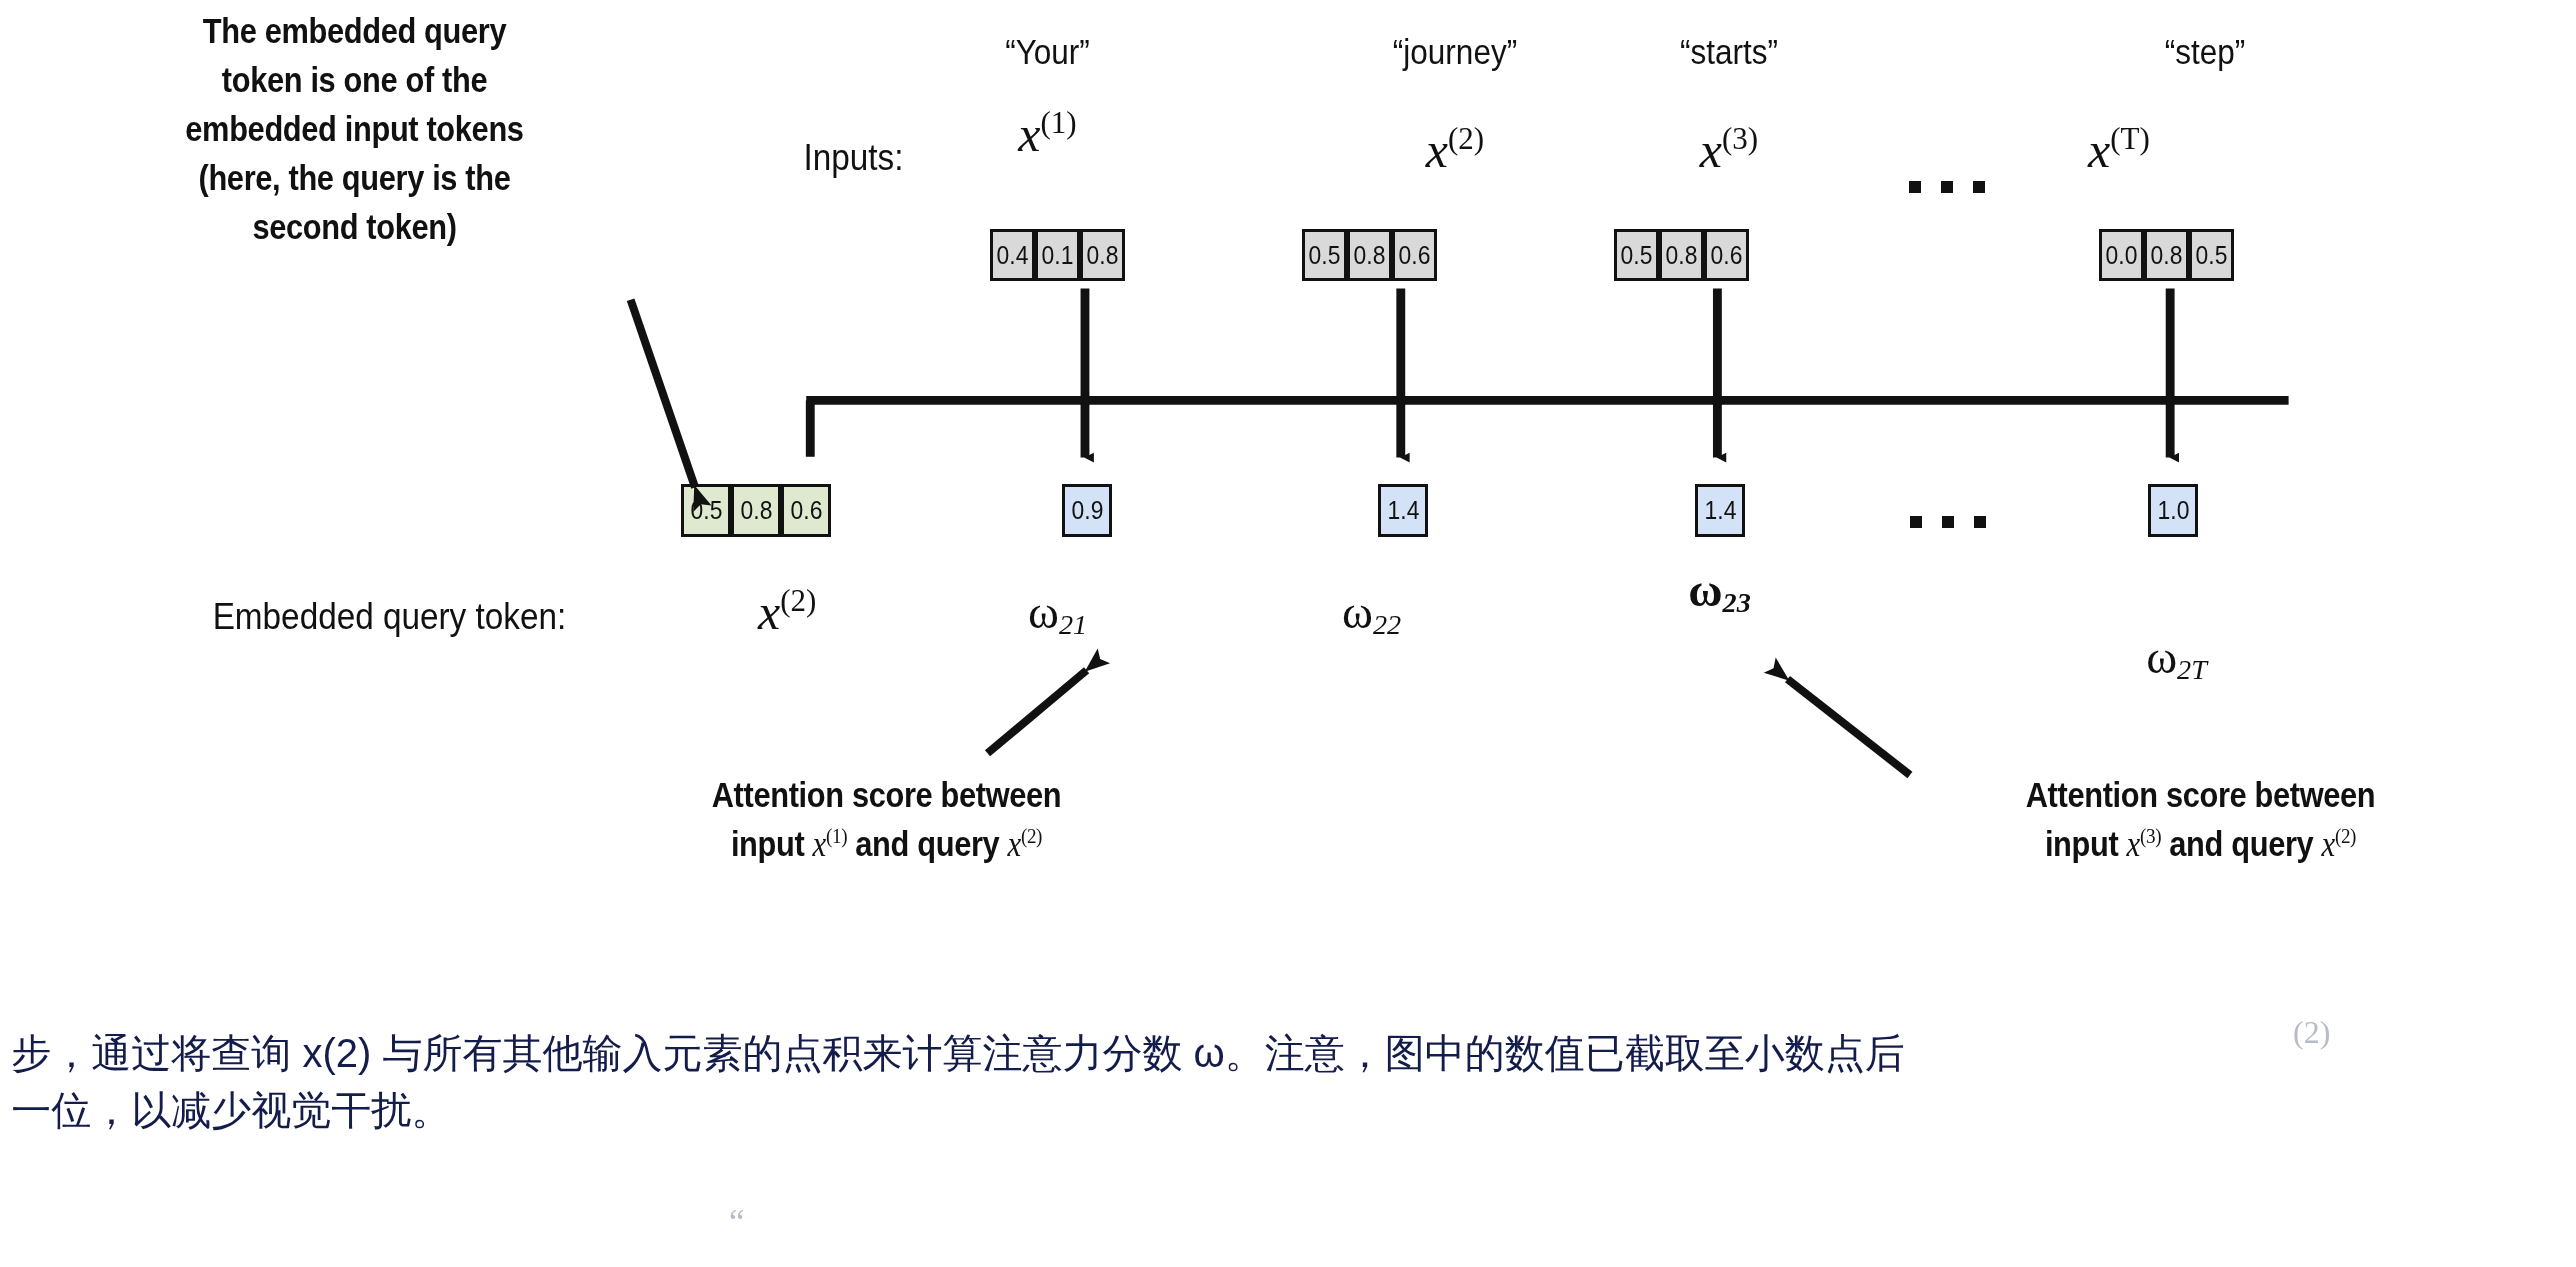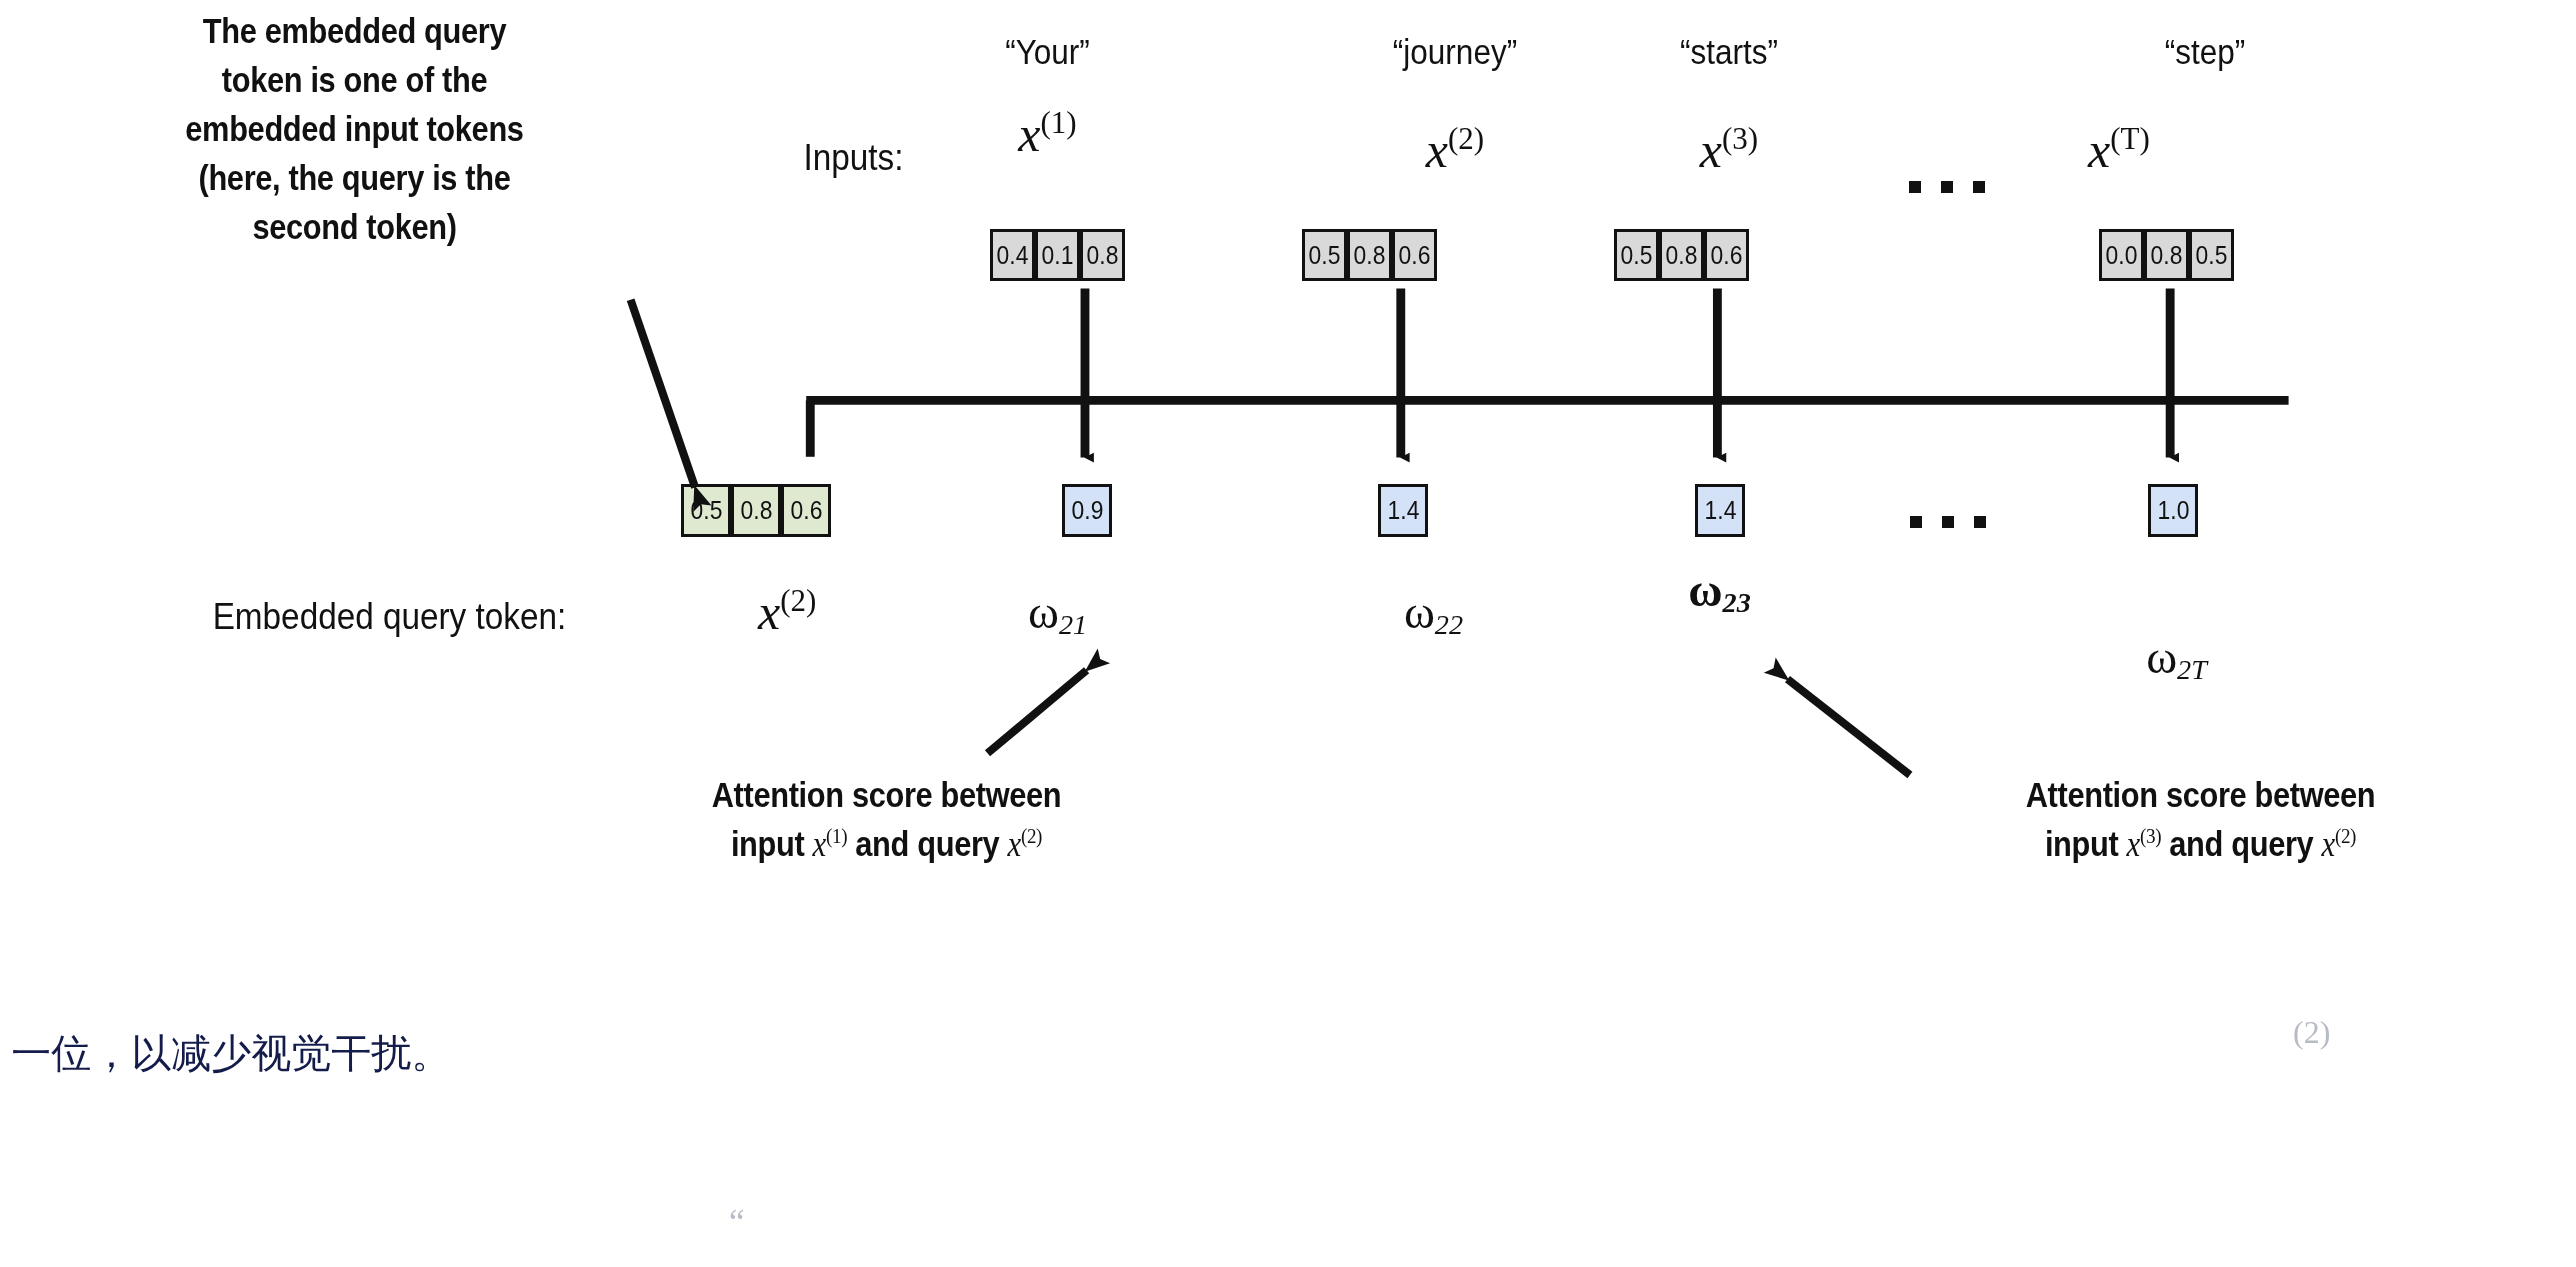--- a/index.html
+++ b/index.html
@@ -213,21 +213,21 @@
 
   <div class="dots" style="left:1910px;top:516px;">
     <i></i>
       <i></i>
       <i></i>
   </div>
 
   <div class="abs math" style="left:1028px;top:585px;width:121px;text-align:left;font-size:47px;">
     <span class="mathup">ω</span><sub>21</sub>
   </div>
-  <div class="abs math" style="left:1342px;top:585px;width:121px;text-align:right;font-size:47px;">
+  <div class="abs math" style="left:1342px;top:585px;width:121px;text-align:left;font-size:47px;">
     <span class="mathup">ω</span><sub>22</sub>
   </div>
   <div class="abs math" style="left:1659px;top:563px;width:121px;text-align:center;font-size:47px;font-weight:bold;">
     <span class="mathup">ω</span><sub>23</sub>
   </div>
   <div class="abs math" style="left:2112px;top:585px;width:129px;text-align:center;font-size:47px;margin-top:45px;">
     <span class="mathup">ω</span><sub>2T</sub>
   </div>
 
   <div class="abs callout" style="left:564px;top:770px;width:645px;font-size:35px;">
@@ -278,15 +278,16 @@
     <g>
       <path d="M2370,962 L2218,843" stroke="#111" stroke-width="10" fill="none" marker-end="url(#arrowTip)"></path>
     </g>
   </svg>
 
   <div class="ghost" style="left:2293px;top:1014px;font-size:32px;">(2)</div>
   <div class="ghost" style="left:729px;top:1203px;font-size:35px;">“</div>
 </div>
 
 <div class="caption">
+  <span class="ln">步，通过将查询 x(2) 与所有其他输入元素的点积来计算注意力分数 ω。注意，图中的数值已截取至小数点后</span>
   <span class="ln">一位，以减少视觉干扰。</span>
 </div>
 
 
 </body></html>

